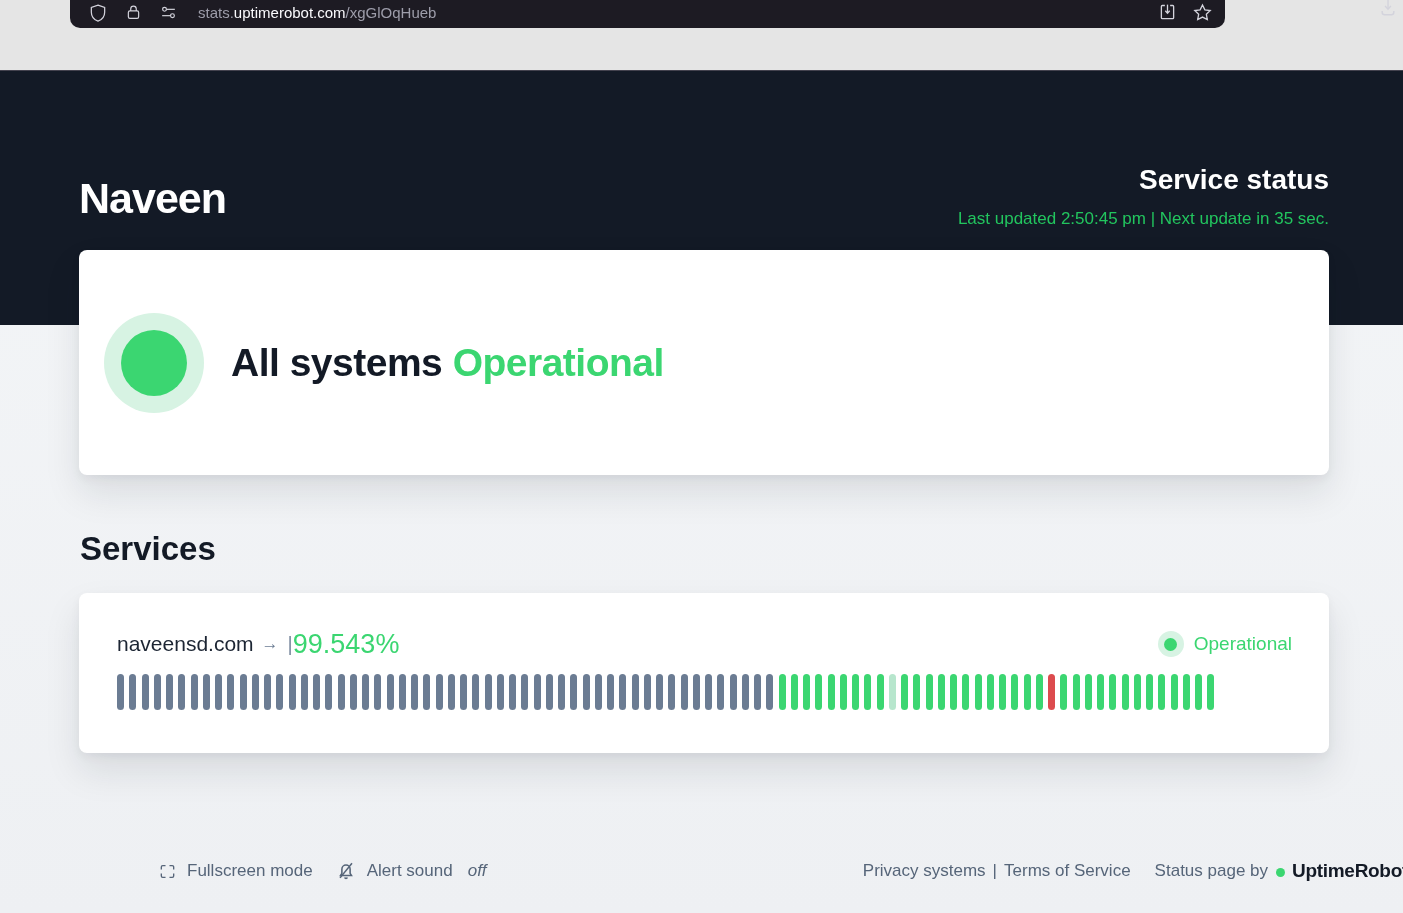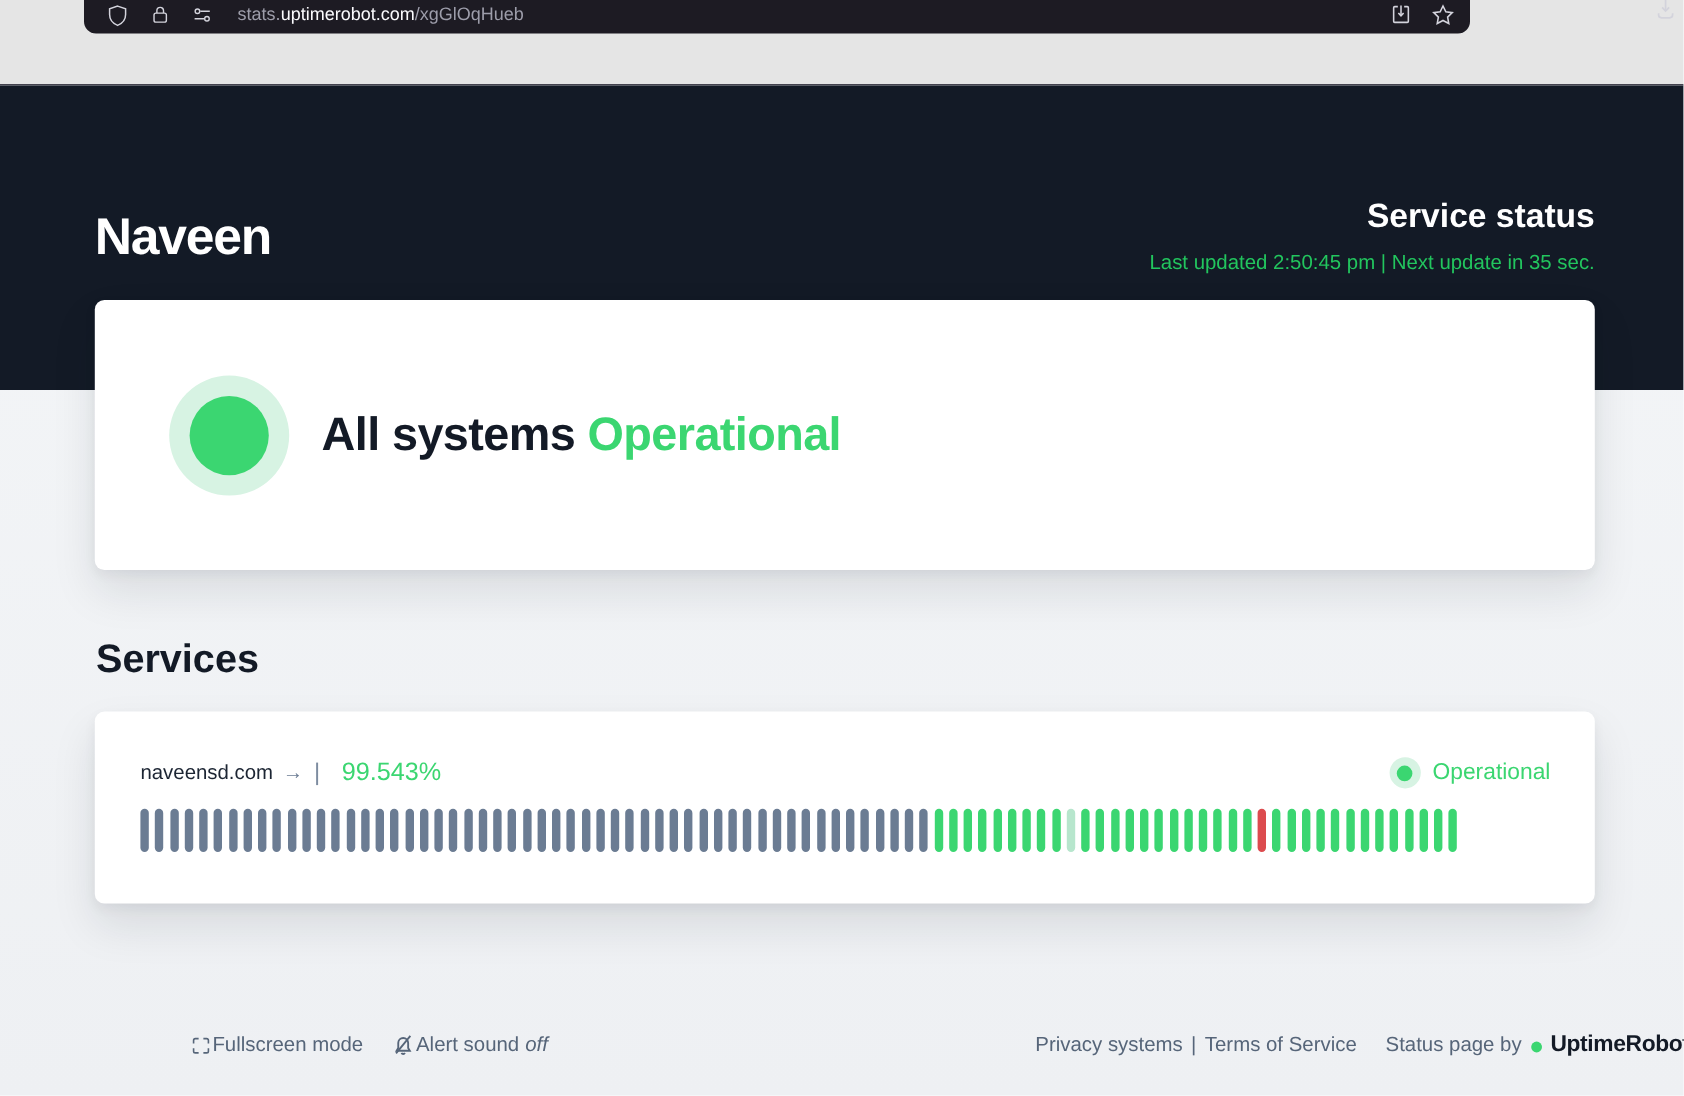--- a/index.html
+++ b/index.html
@@ -44,58 +44,58 @@
   .hero-right { text-align:right; }
   .panel-title { margin:4px 0 13px 0; font-size:28px; font-weight:bold; color:#ffffff; }
   .update-info { margin-top:11px; font-size:17px; color:#22c55e; }
 
   
   .container { width:1250px; margin-left:79px; }
   .card { background:#ffffff; border-radius:8px;
     box-shadow:0 18px 36px rgba(19,26,38,.10), 0 4px 10px rgba(19,26,38,.05); }
 
   .overall-card { margin-top:-75px; height:225px; display:flex;
-    align-items:center; padding-left:62px; }
+    align-items:center; padding-left:25px; }
   .status-halo { width:100px; height:100px; border-radius:50%; flex:none;
     background:var(--pale-green,#d7f3e3); display:flex; align-items:center; justify-content:center; }
   .status-dot-big { width:66px; height:66px; border-radius:50%;
     background:var(--green,#3bd671); }
   .overall-text { margin-left:27px; font-size:39px; font-weight:bold;
     letter-spacing:-0.5px; color:var(--navy,#131a26); }
   .overall-text .ok { color:var(--green,#3bd671); }
 
   .services-heading { margin:55px 0 0 1px; font-size:33px; font-weight:bold;
     color:var(--navy,#131a26); }
 
   .service-card { margin-top:25px; height:160px; padding:38px 37px 0 38px; }
   .service-row { display:flex; align-items:center; height:26px; }
-  .service-name { font-size:17px; color:#1c2533; cursor:pointer; }
+  .service-name { font-size:21px; color:#1c2533; cursor:pointer; }
   .service-arrow { font-size:17px; color:#6b7c93; margin-left:8px; cursor:pointer; }
   .service-sep { font-size:20px; color:#7d8ca0; margin-left:9px; }
-  .service-uptime { font-size:21px; color:var(--green,#3bd671); margin-left:18px; }
+  .service-uptime { font-size:27px; color:var(--green,#3bd671); margin-left:0; }
   .service-badge { margin-left:auto; display:flex; align-items:center; }
   .badge-halo { width:26px; height:26px; border-radius:50%; flex:none;
     background:var(--pale-green,#d7f3e3); display:flex; align-items:center; justify-content:center; }
   .badge-dot { width:13px; height:13px; border-radius:50%; background:var(--green,#3bd671); }
   .badge-label { margin-left:10px; font-size:19px; color:var(--green,#3bd671); }
 
   .bars { display:flex; justify-content:space-between; width:1098px;
     height:36px; margin-top:17px; }
   .bar { width:7px; border-radius:4px; }
   .bar-unknown  { background:var(--gray-bar,#6b7c93); }
   .bar-up       { background:var(--green,#3bd671); }
   .bar-degraded { background:var(--light-green,#b7e6cd); }
   .bar-down     { background:var(--red,#dc4b4e); }
 
   
   .footer { width:1250px; margin:107px 0 0 79px; display:flex;
     justify-content:space-between; align-items:center;
     color:var(--footer-gray,#566579); font-size:17px; }
   .footer-left { display:flex; align-items:center; }
-  .footer-btn { display:flex; align-items:center; background:none;
+  .footer-btn { display:flex; align-items:center; gap:10px; background:none;
     border:0; padding:0; font:inherit; color:inherit; cursor:pointer; }
   .footer-btn + .footer-btn { margin-left:22px;justify-content:flex-end; }
   .footer-btn svg { stroke:var(--footer-gray,#566579); fill:none; stroke-width:1.7; }
   .alert-state { margin-left:5px;font-style:italic; }
   .footer-right { display:flex; align-items:center; gap:24px; }
   .footer-links a { color:inherit; text-decoration:none; cursor:pointer; }
   .links-sep { margin:0 7px; }
   .branding { display:flex; align-items:center; }
   .brand-dot { width:9px; height:9px; border-radius:50%;
     background:var(--green,#3bd671); margin:2px 7px 0 8px; }

